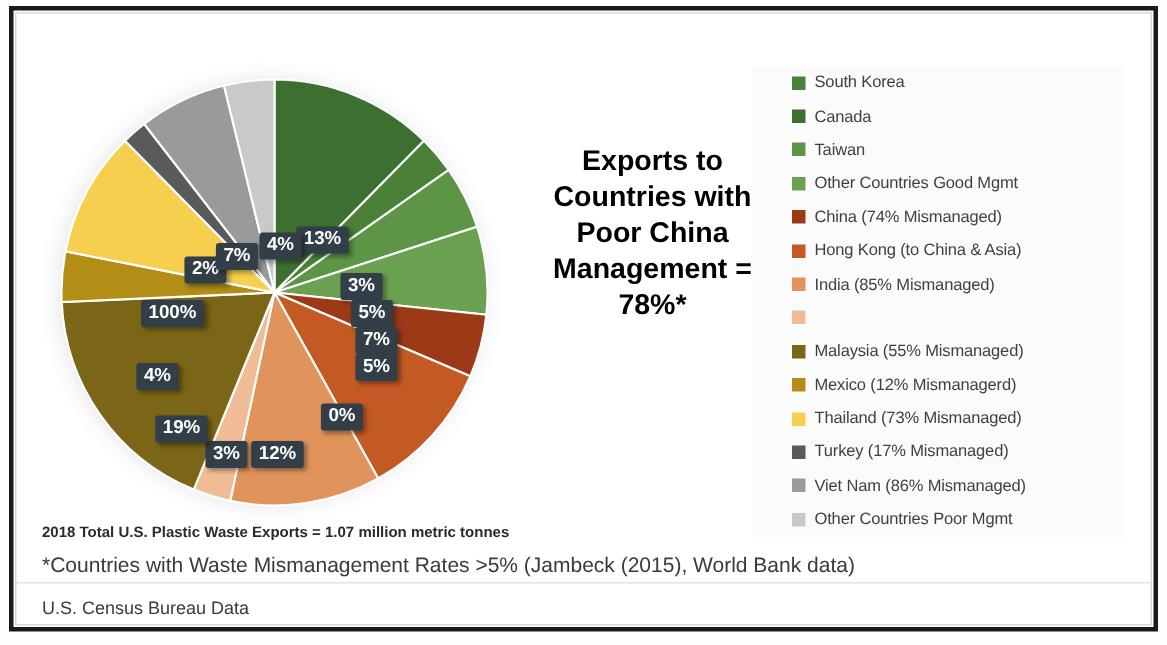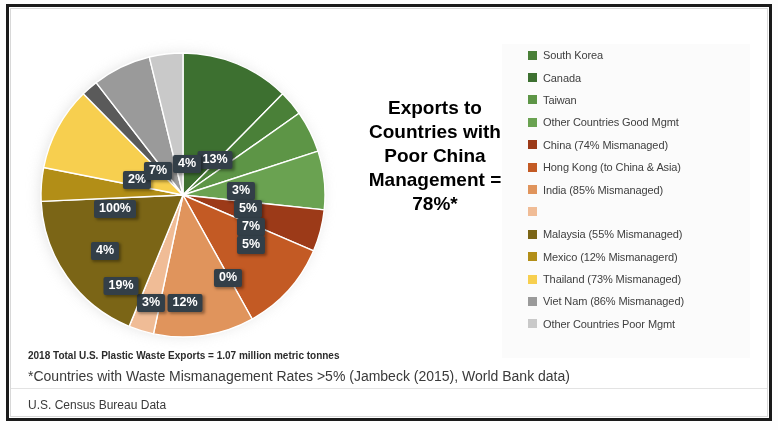--- a/index.html
+++ b/index.html
@@ -215,20 +215,24 @@
       </div>
       <div class="legend-item">
         <span class="legend-swatch" style="background: rgb(178, 142, 23);"></span>
         <span class="legend-text">Mexico (12% Mismanagerd)</span>
       </div>
       <div class="legend-item">
         <span class="legend-swatch" style="background: rgb(247, 207, 79);"></span>
         <span class="legend-text">Thailand (73% Mismanaged)</span>
       </div>
       <div class="legend-item">
+        <span class="legend-swatch" style="background: rgb(90, 90, 90);"></span>
+        <span class="legend-text">Turkey (17% Mismanaged)</span>
+      </div>
+      <div class="legend-item">
         <span class="legend-swatch" style="background: rgb(154, 154, 154);"></span>
         <span class="legend-text">Viet Nam (86% Mismanaged)</span>
       </div>
       <div class="legend-item">
         <span class="legend-swatch" style="background: rgb(201, 201, 201);"></span>
         <span class="legend-text">Other Countries Poor Mgmt</span>
       </div>
     </div>
 
   <div id="note-total">2018 Total  U.S. Plastic Waste Exports = 1.07 million  metric tonnes</div>

